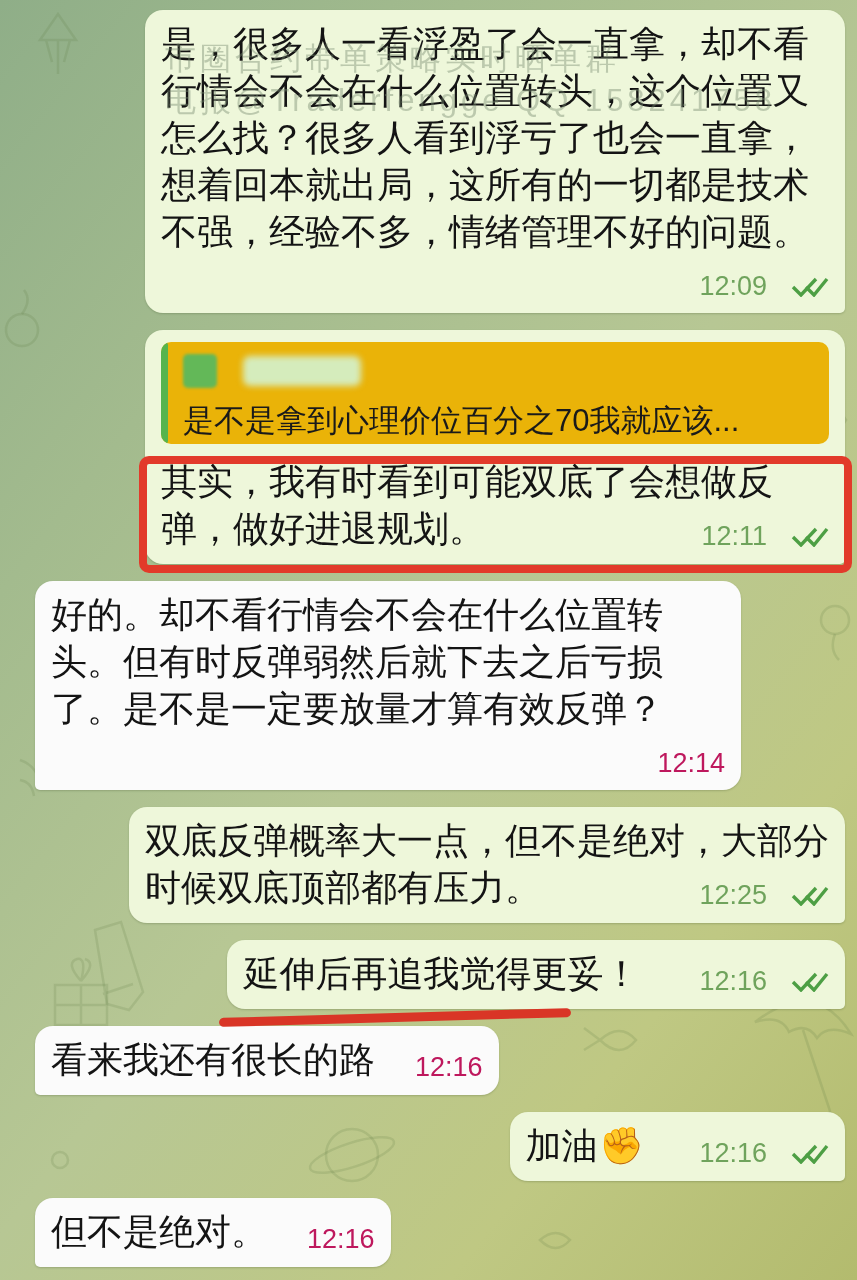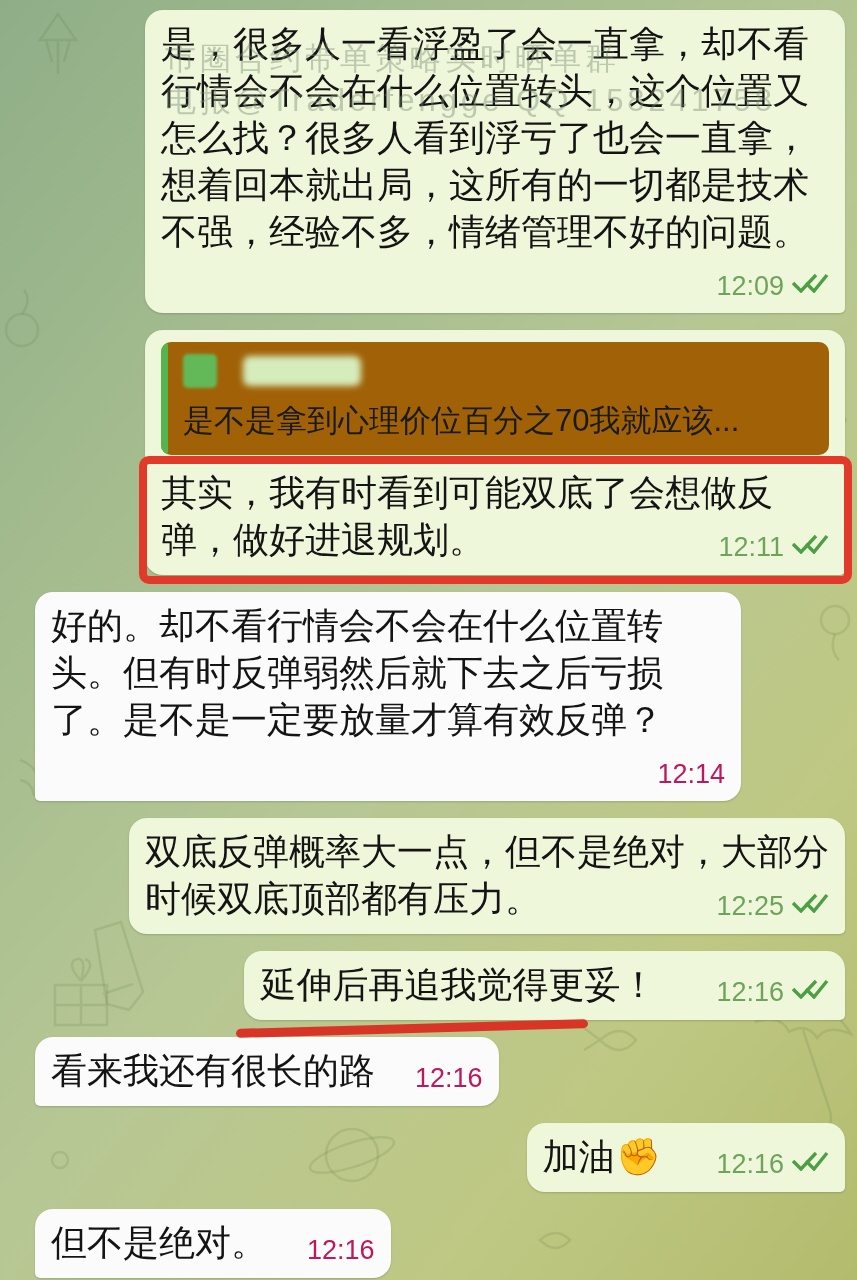--- a/index.html
+++ b/index.html
@@ -11,27 +11,27 @@
         padding:10px 12px 0 25px;box-sizing:border-box;height:100%;}
   .row{display:flex;width:100%;}
   .row.right{justify-content:flex-end;}
   .row.left{justify-content:flex-start;}
   .bubble{position:relative;box-sizing:border-box;border-radius:18px;
           padding:10px 16px 12px 16px;font-size:36px;line-height:47px;color:#141414;
           display:flow-root;box-shadow:0 1px 2px rgba(60,80,40,.25);margin-left:10px;}
   .bubble.green{background:#eef7da;border-bottom-right-radius:5px;}
   .bubble.white{background:#fbfbfb;border-bottom-left-radius:5px;}
   .msg-text{word-break:break-all;}
-  .meta{float:right;margin-left:18px;margin-top:16px;display:inline-flex;align-items:flex-start;gap:7px;
+  .meta{float:right;margin-left:18px;margin-top:16px;display:inline-flex;align-items:center;gap:24px;
         font-size:27px;line-height:30px;white-space:nowrap;}
   .meta.sent{color:#6fa35c;}
   .meta.recv{color:#be185d;}
   .ticks{display:inline-block;}
   
-  .quote{position:relative;background:#a16207;border-radius:10px;padding:12px 14px 15px 22px;
+  .quote{position:relative;background:#eab308;border-radius:10px;padding:12px 14px 4px 22px;
          margin:2px 0 14px 0;overflow:hidden;}
   .qbar{position:absolute;left:0;top:0;bottom:0;width:7px;background:#56b44d;border-radius:4px;}
   .qhead{display:flex;align-items:center;gap:26px;margin-bottom:14px;}
   .q-avatar{width:34px;height:34px;background:#63b858;border-radius:5px;filter:blur(1.5px);}
   .q-name{width:118px;height:30px;background:#d5ecbc;border-radius:7px;filter:blur(3px);}
   .q-text{font-size:31px;line-height:38px;color:#1a1a1a;white-space:nowrap;overflow:hidden;}
   
   .red-box{position:absolute;left:-6px;right:-7px;top:126px;bottom:-9px;
            border:8px solid #e23a2a;border-radius:10px;pointer-events:none;z-index:6;}
   .red-underline{position:absolute;left:-8px;bottom:-13px;width:352px;height:9px;background:#d93526;

